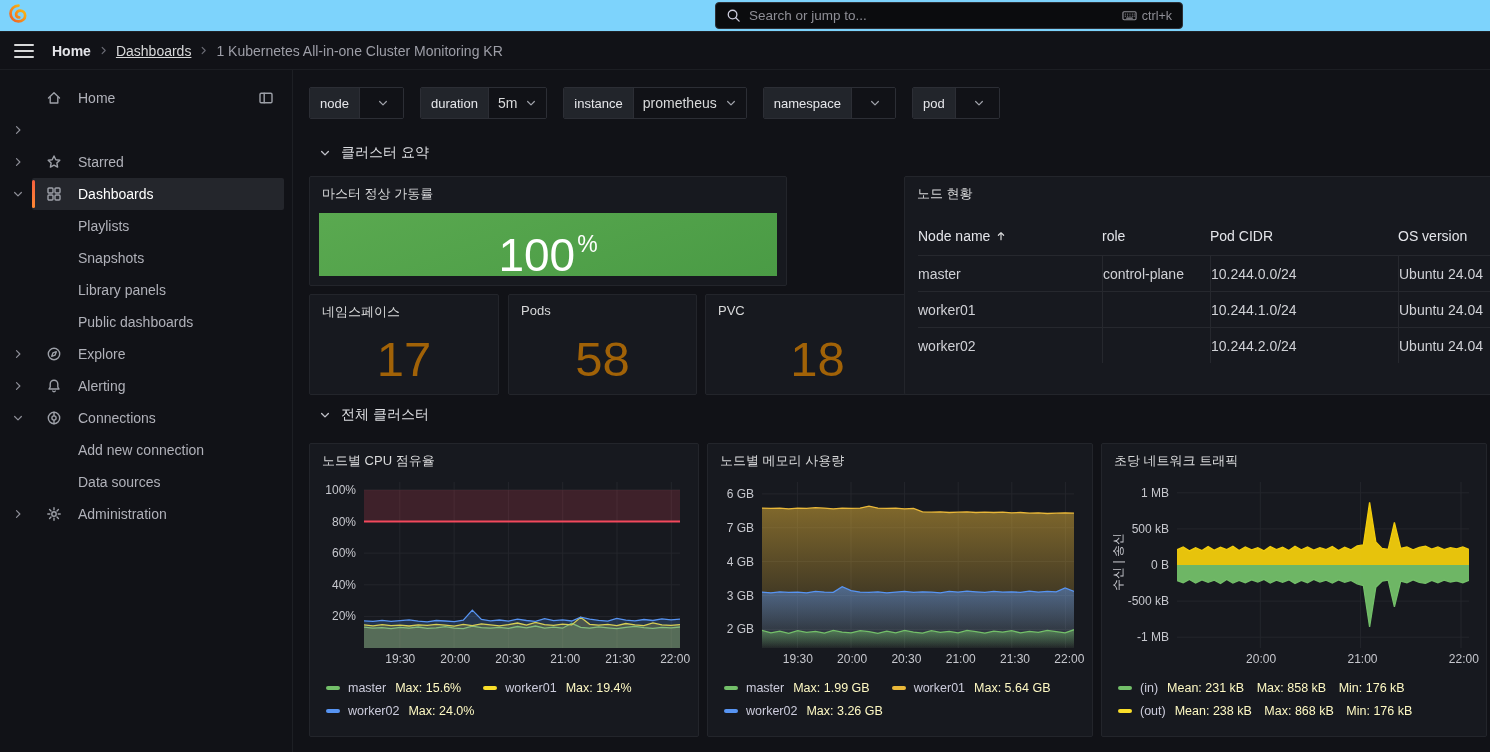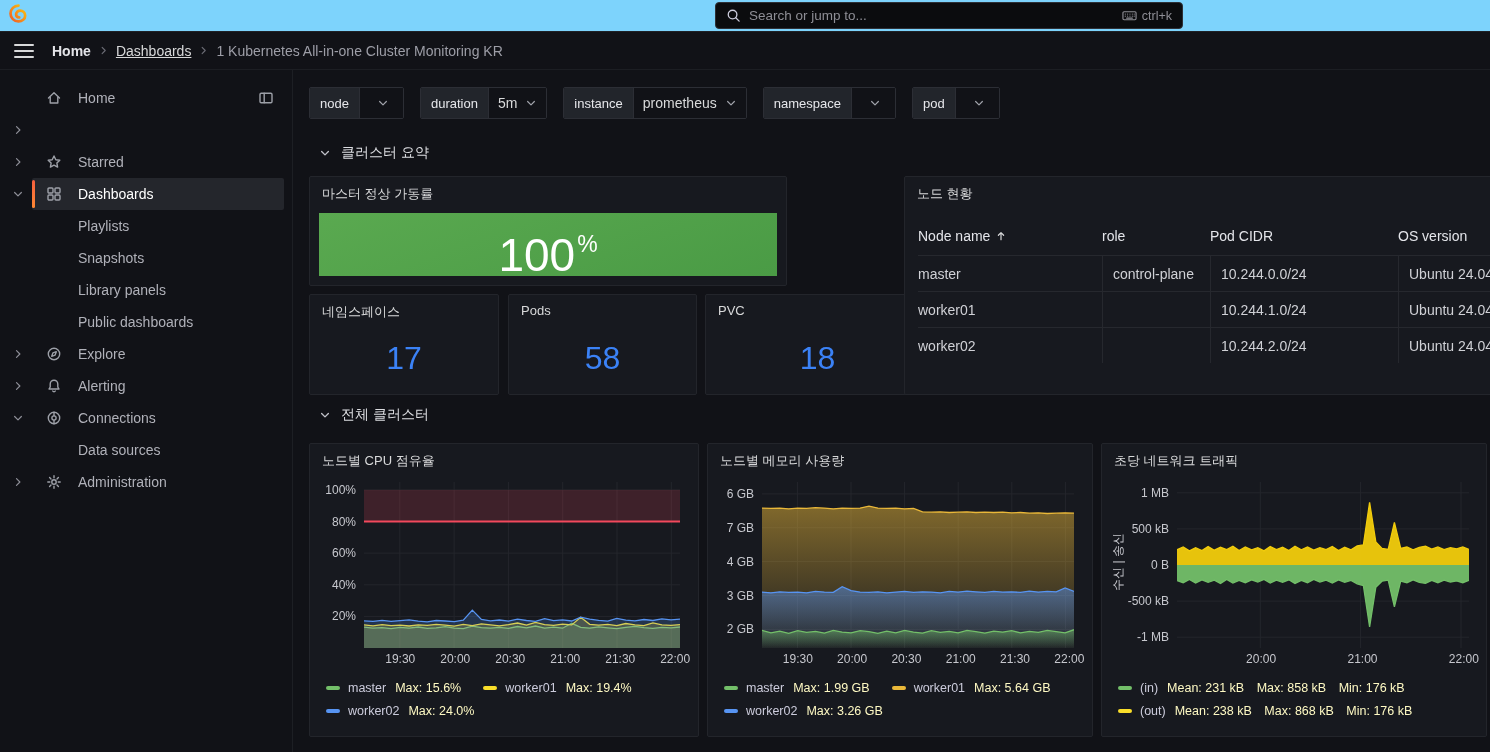--- a/index.html
+++ b/index.html
@@ -50,29 +50,29 @@
 
   
   .sechdr { position:absolute; display:flex; align-items:center; gap:10px; cursor:pointer; }
   .sechdr .chev { color:#c0c1c8; display:flex; }
   .sechdr .t { font-size:14px; font-weight:500; color:#dcdde1; }
 
   
   .uptime-green { position:absolute; left:9px; right:9px; top:36px; bottom:9px; background:linear-gradient(160deg,#5aa950,#4a9b45); display:flex; align-items:center; justify-content:center; }
   .uptime-green .big { font-size:46px; font-weight:500; color:#fff; line-height:1;margin-top:20px; }
   .uptime-green .unit { font-size:23px; font-weight:500; color:#fff; margin-left:2px; }
-  .stat-val { position:absolute; left:0; right:0; top:34px; bottom:6px; display:flex; align-items:center; justify-content:center; font-size:32px; font-weight:500; color:#3b82f6; }
+  .stat-val { position:absolute; left:0; right:0; top:34px; bottom:6px; display:flex; align-items:center; justify-content:center; font-size:49px; font-weight:500; color:#a16207; }
 
   
   .tbl { position:absolute; left:13px; right:0; top:40px; }
   .trow { display:grid; grid-template-columns:184px 108px 188px 1fr; align-items:center; height:36px; font-size:14px; color:#d0d1d6; }
   .trow.hdr { color:#e4e5ea; font-weight:500; height:38px; }
   .trow.hdr .cell { cursor:pointer; display:flex; align-items:center; gap:5px; }
   .trow:not(.hdr) { border-top:1px solid #26282e; }
-  .trow:not(.hdr) .cell { border-left:1px solid #26282e; height:100%; display:flex; align-items:center; padding-left:10px; }
+  .trow:not(.hdr) .cell { border-left:1px solid #26282e; height:100%; display:flex; align-items:center; }
   .trow:not(.hdr) .cell:first-child { border-left:none; padding-left:0; }
   .sortarrow { color:#d8d9da; display:flex; }
 
   
   .chart-body { display:flex; padding:4px 14px 0 8px; position:relative; }
   .yaxis { width:46px; position:relative; flex:none; }
   .yaxis .yt { position:absolute; right:8px; font-size:12px; color:#c7c8ce; transform:translateY(-50%); white-space:nowrap; }
   .plot-col { position:relative; flex:1; }
   .plot-col svg { display:block; }
   .xaxis { position:relative; height:20px; margin-top:4px; }
@@ -271,20 +271,27 @@
       </span>
       <span class="pill">
         <span class="icslot">
           <svg class="ic" width="16" height="16" viewBox="0 0 16 16" fill="none" stroke="currentColor" stroke-width="1.4" stroke-linecap="round" stroke-linejoin="round">
             <circle cx="8" cy="8" r="5.7"></circle>
             <circle cx="8" cy="8" r="2.1"></circle>
             <path d="M8 2.3v3.6M8 10.1v3.6"></path>
           </svg>
         </span>
         <span class="lbl">Connections</span>
+      </span>
+    </div>
+    <div class="srow">
+      <span class="chev"></span>
+      <span class="pill">
+        <span class="icslot"></span>
+        <span class="lbl">Add new connection</span>
       </span>
     </div>
     <div class="srow">
       <span class="chev"></span>
       <span class="pill">
         <span class="icslot"></span>
         <span class="lbl">Data sources</span>
       </span>
     </div>
     <div class="srow">

